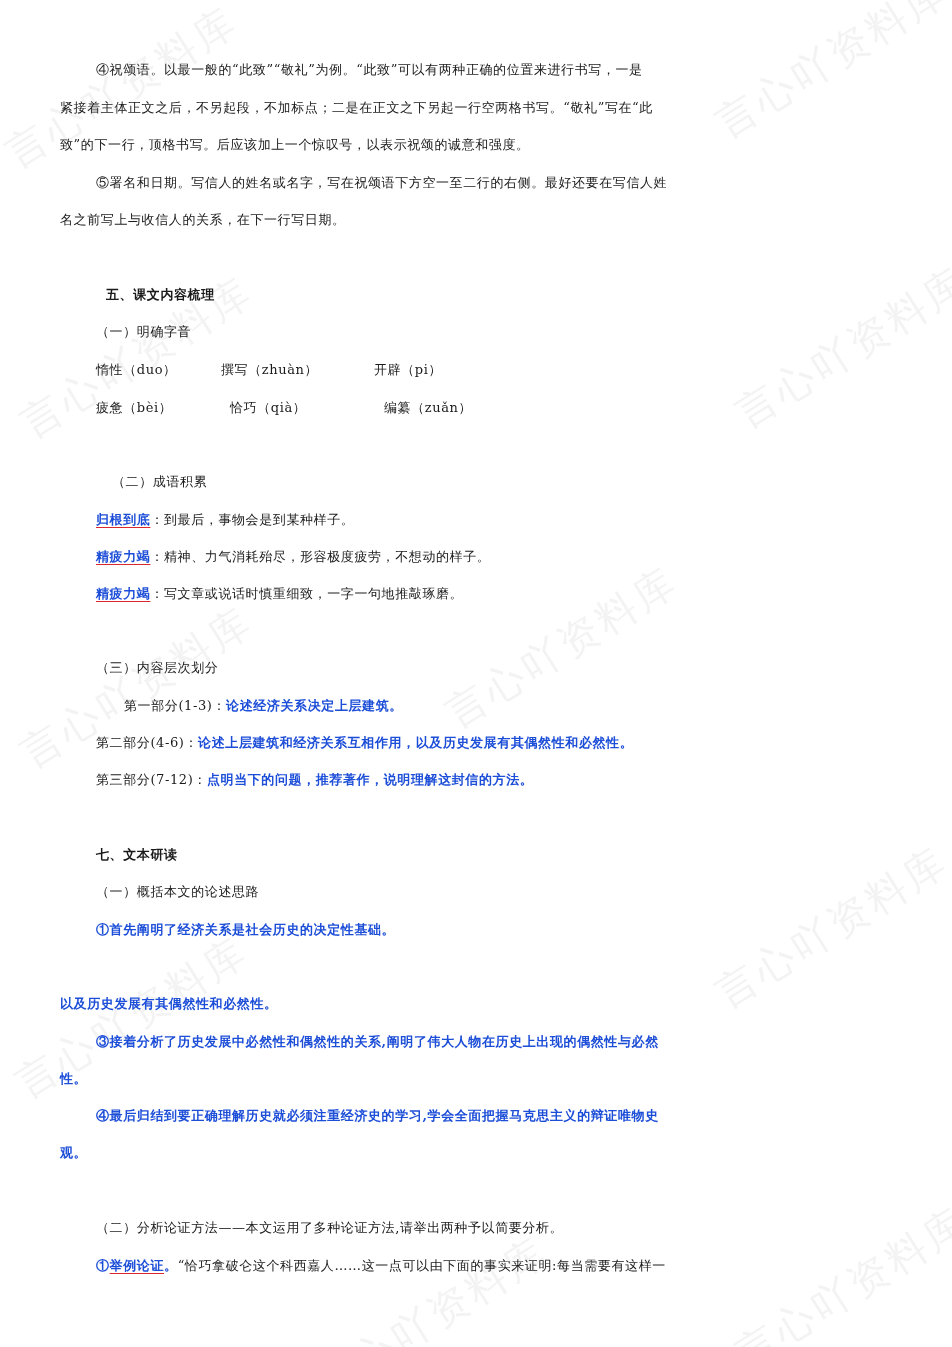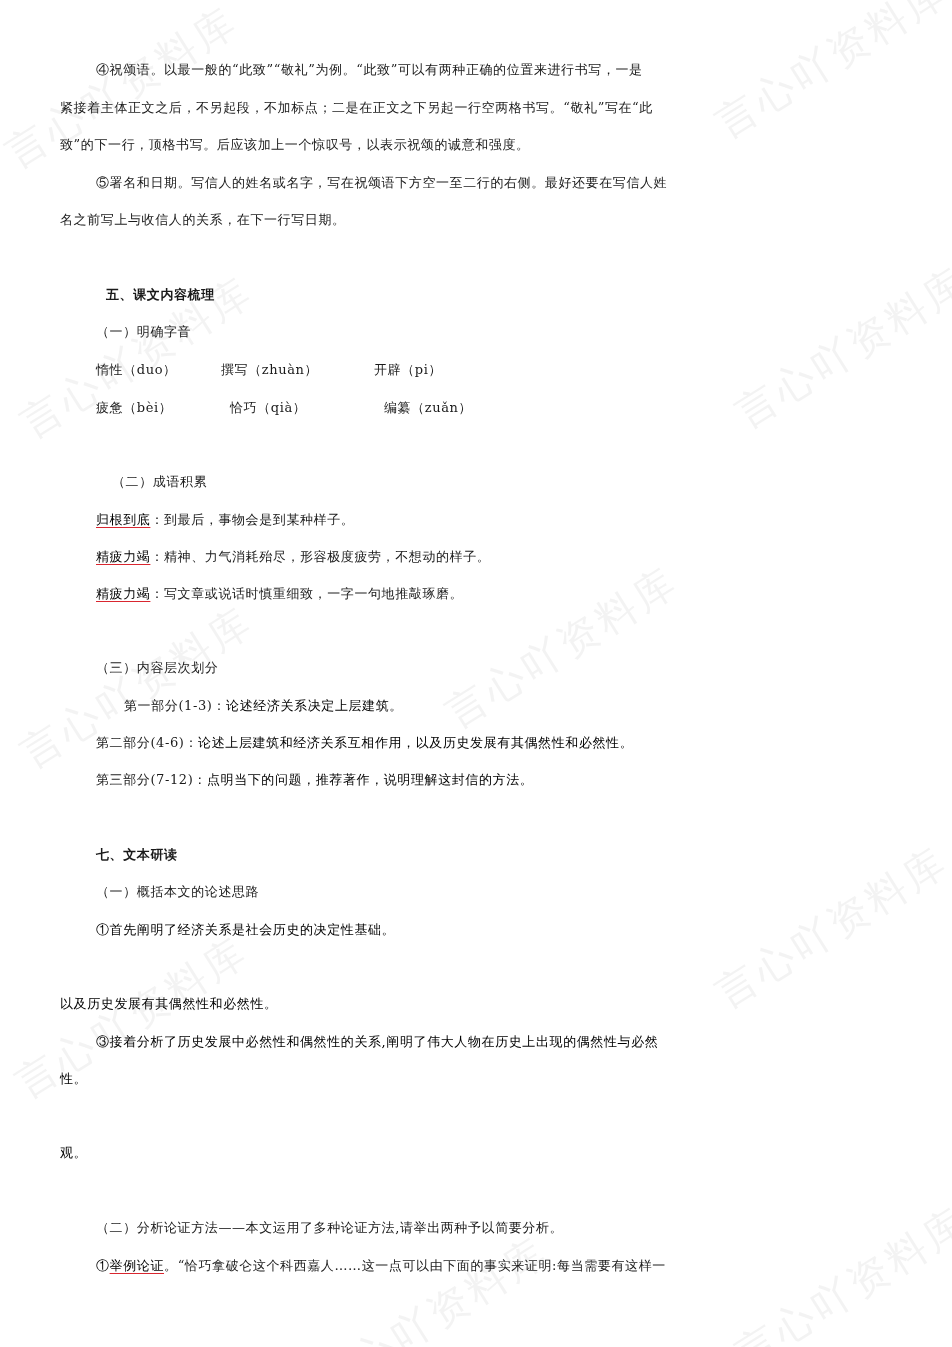--- a/index.html
+++ b/index.html
@@ -10,21 +10,21 @@
   .watermark {
     position: absolute; color: rgba(180,180,180,0.16); font-size: 40px;
     font-family: "DejaVu Sans", sans-serif; transform: rotate(-32deg);
     white-space: nowrap; pointer-events: none; letter-spacing: 4px; z-index: 0;
   }
   .page { position: absolute; left: 0; top: 0; width: 952px; height: 1347px; z-index: 1; }
   .line {
     position: absolute; font-size: 13px; line-height: 24px; white-space: nowrap;
     letter-spacing: 0.6px;
   }
-  .red { color: #000000; }
+  .red { color: #1d4ed8; font-weight: bold; }
   .ul { text-decoration: underline; text-decoration-color: #d9262f; text-underline-offset: 3px; }
   .bold { font-weight: bold; font-family: "DejaVu Sans", "Liberation Sans", sans-serif; }
   .footer {
     position: absolute; left: 0; width: 952px; top: 1312px; text-align: center;
     font-size: 16px;
   }
 </style>
 </head>
 <body>
 
@@ -81,20 +81,21 @@
     <span>第三部分(7-12)：</span><span class="red">点明当下的问题，推荐著作，说明理解这封信的方法。</span>
   </div>
 
   <div class="line bold" style="left:96px; top:843px;">七、文本研读</div>
   <div class="line" style="left:96px; top:880px;">（一）概括本文的论述思路</div>
 
   <div class="line red" style="left:96px; top:918px;">①首先阐明了经济关系是社会历史的决定性基础。</div>
   <div class="line red" style="left:60px; top:992px;">以及历史发展有其偶然性和必然性。</div>
   <div class="line red" style="left:96px; top:1030px;">③接着分析了历史发展中必然性和偶然性的关系,阐明了伟大人物在历史上出现的偶然性与必然</div>
   <div class="line red" style="left:60px; top:1067px;">性。</div>
+  <div class="line red" style="left:96px; top:1104px;">④最后归结到要正确理解历史就必须注重经济史的学习,学会全面把握马克思主义的辩证唯物史</div>
   <div class="line red" style="left:60px; top:1141px;">观。</div>
 
   <div class="line" style="left:96px; top:1216px;">（二）分析论证方法——本文运用了多种论证方法,请举出两种予以简要分析。</div>
   <div class="line" style="left:96px; top:1254px;">
     <span class="red">①</span><span class="red ul">举例论证</span><span class="red">。</span><span>“恰巧拿破仑这个科西嘉人……这一点可以由下面的事实来证明:每当需要有这样一</span>
   </div>
 
 </div>
 
 </body></html>

